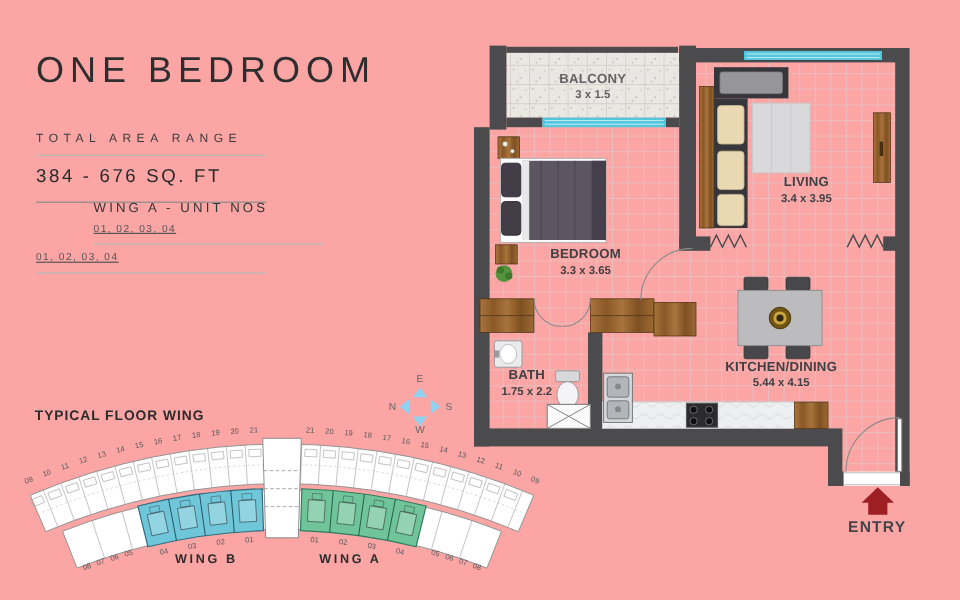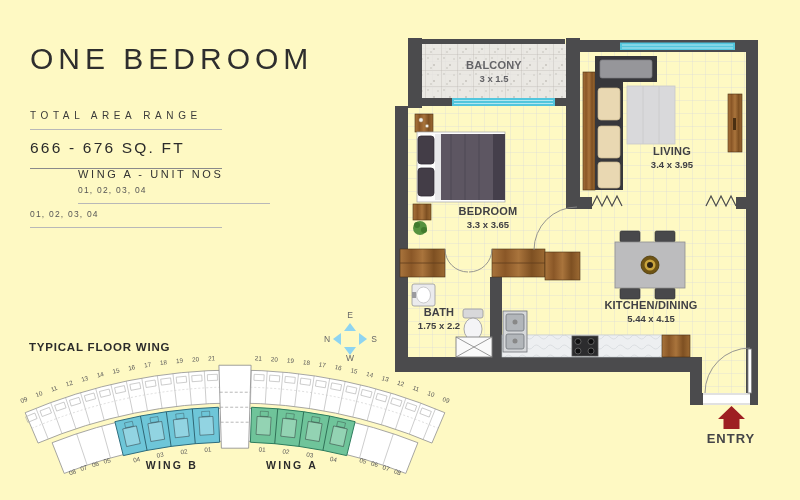--- a/index.html
+++ b/index.html
@@ -1,31 +1,31 @@
 <!DOCTYPE html>
 <html><head>
 <meta charset="utf-8">
 <style>
   html,body{margin:0;padding:0;background:#fff;}
-  .canvas{position:relative;width:800px;height:500px;background:#fef9c3;overflow:hidden;
+  .canvas{position:relative;width:800px;height:500px;background:#fca5a5;overflow:hidden;
           font-family:"Liberation Sans",sans-serif;}
   
   .lp-title{position:absolute;left:30px;top:42px;font-size:30px;font-weight:300;
             letter-spacing:5px;color:#2e2e2e;white-space:nowrap;}
   .lp-block{position:absolute;left:30px;width:192px;}
   .lp-area{top:110px;}
   .lp-area-label{font-size:10px;letter-spacing:4.6px;color:#3a3a3a;padding-bottom:8px;
                  border-bottom:1px solid #b8b8b8;white-space:nowrap;}
   .lp-area-value{font-size:15.5px;letter-spacing:2.2px;color:#2b2b2b;
                  padding:9px 0 11px;border-bottom:1px solid #8a8a8a;white-space:nowrap;}
   .lp-wing-a{top:168px;margin-left:48px;}
   .lp-wing-b{top:204px;}
   .lp-wing-label{font-size:11px;letter-spacing:2.6px;color:#333;white-space:nowrap;}
   .lp-wing-units{font-size:8.5px;letter-spacing:1.2px;color:#555;margin-top:5px;
-                 padding-bottom:8px;border-bottom:1px solid #b8b8b8;}
+                 padding-bottom:8px;border-bottom:1px solid #b8b8b8;text-decoration:underline;}
   .tfp-title{position:absolute;left:29px;top:341px;font-size:11.5px;font-weight:bold;
              letter-spacing:.8px;color:#2b2b2b;}
   
   .fp-svg{position:absolute;left:393px;top:22px;}
   .tp-svg{position:absolute;left:0px;top:352px;}
   .cp-svg{position:absolute;left:318px;top:306px;}
   .wall{fill:#4b4b4d;}
   .wood{fill:url(#woodg);stroke:#4a2f12;stroke-width:.6;}
   .arc{fill:none;stroke:#8a8a8a;stroke-width:.9;}
   .fp-label{font-size:11px;font-weight:bold;fill:#404044;letter-spacing:.2px;text-anchor:middle;}
@@ -38,21 +38,21 @@
 </style>
 </head>
 <body>
 
 <div class="canvas">
 
   <div class="lp-title">ONE BEDROOM</div>
 
   <div class="lp-block lp-area">
     <div class="lp-area-label">TOTAL AREA RANGE</div>
-    <div class="lp-area-value">666 - 676 SQ. FT</div>
+    <div class="lp-area-value">384 - 676 SQ. FT</div>
   </div>
 
   <div class="lp-block lp-wing-a">
     <div class="lp-wing-label">WING A - UNIT NOS</div>
     <div class="lp-wing-units">01, 02, 03, 04</div>
   </div>
 
   <div class="lp-block lp-wing-b">
     <div class="lp-wing-units">01, 02, 03, 04</div>
   </div>

